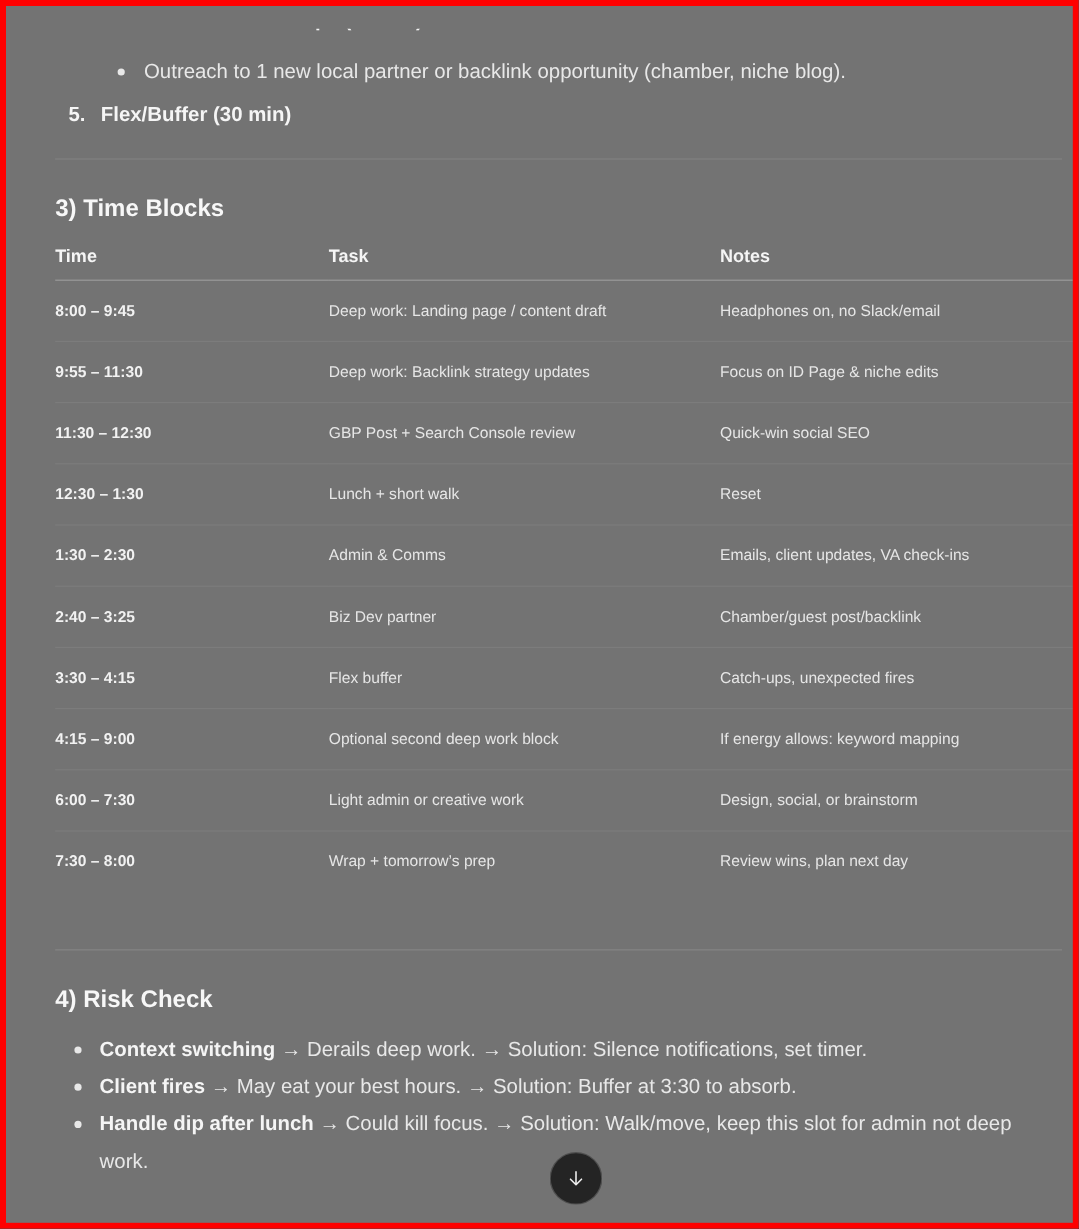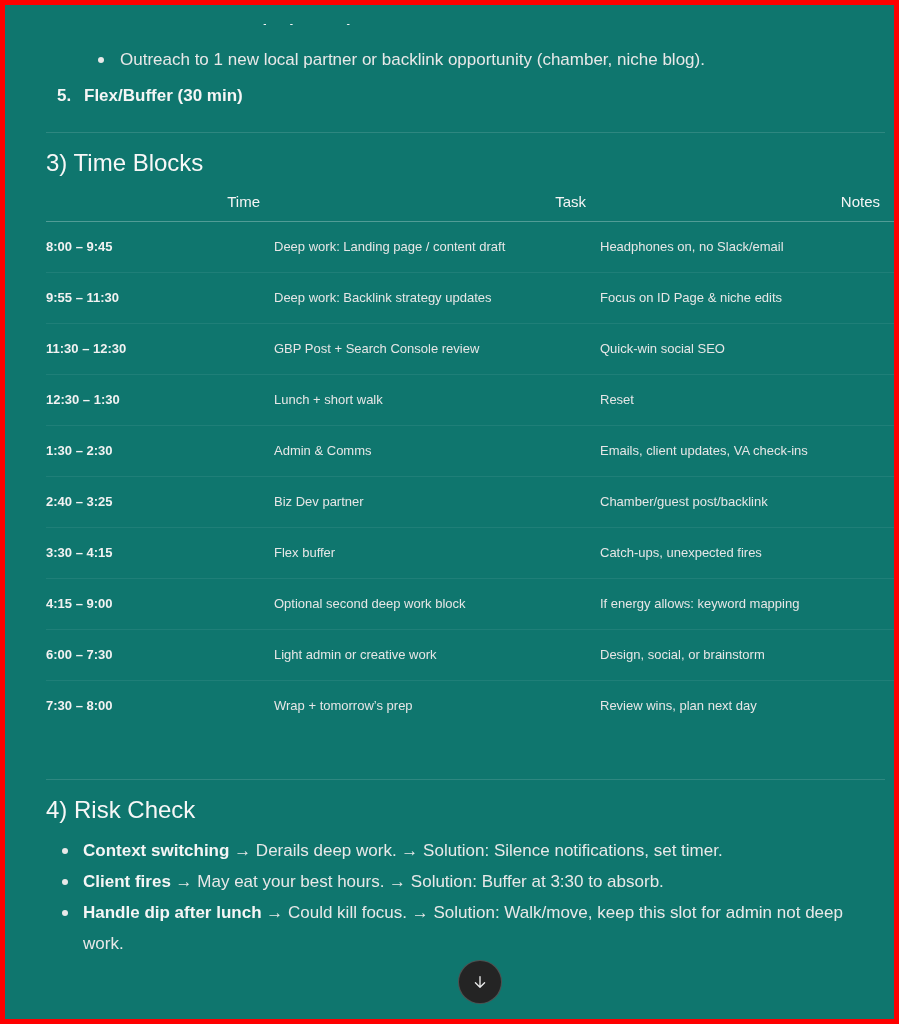--- a/index.html
+++ b/index.html
@@ -1,20 +1,20 @@
 <!DOCTYPE html>
 <html><head>
 <meta charset="utf-8">
 <style>
   * { margin:0; padding:0; box-sizing:border-box; }
   html,body { background:#111; }
   .frame {
     width:899px; height:1024px;
     border:5px solid #fe0000;
-    background:#0f766e;
+    background:#737373;
     position:relative;
     overflow:hidden;
     font-family:"Liberation Sans", sans-serif;
     color:#e8e8e8;
   }
   .content { padding:19px 9px 0 41px; }
 
   
   .clipped-line { position:relative; height:14px; overflow:hidden; }
   .clipped-line span {
@@ -33,29 +33,29 @@
   .num-item {
     position:relative; padding-left:38px; margin-top:12px;
     font-size:17px; line-height:24px; font-weight:700; color:#f5f5f5;
   }
   .num-item .marker { position:absolute; left:11px; }
 
   .divider { border:none; border-top:1px solid rgba(255,255,255,0.13); margin-top:24px; }
   .divider.below-table { margin-top:48px; }
 
   h2.section-heading {
-    font-size:24px; line-height:27px; font-weight:400; color:#f7f7f7;
-    margin-top:16px;
+    font-size:20px; line-height:27px; font-weight:700; color:#f7f7f7;
+    margin-top:28px;
   }
 
   table.time-table { border-collapse:collapse; table-layout:fixed; width:848px; margin-top:16px; }
   table.time-table col.c1 { width:228px; }
   table.time-table col.c2 { width:326px; }
   table.time-table th {
-    text-align:right; font-size:15px; font-weight:400; color:#f5f5f5;
+    text-align:left; font-size:15px; font-weight:700; color:#f5f5f5;
     padding:0 14px 9px 0; line-height:20px;
     border-bottom:1px solid rgba(255,255,255,0.28);
   }
   table.time-table td {
     font-size:13px; line-height:20px; color:#e6e6e6;
     padding:15px 14px 15px 0;
     border-bottom:1px solid rgba(255,255,255,0.07);
   }
   table.time-table tr:last-child td { border-bottom:none; }
   table.time-table td.time-cell { font-weight:700; color:#f2f2f2; }

